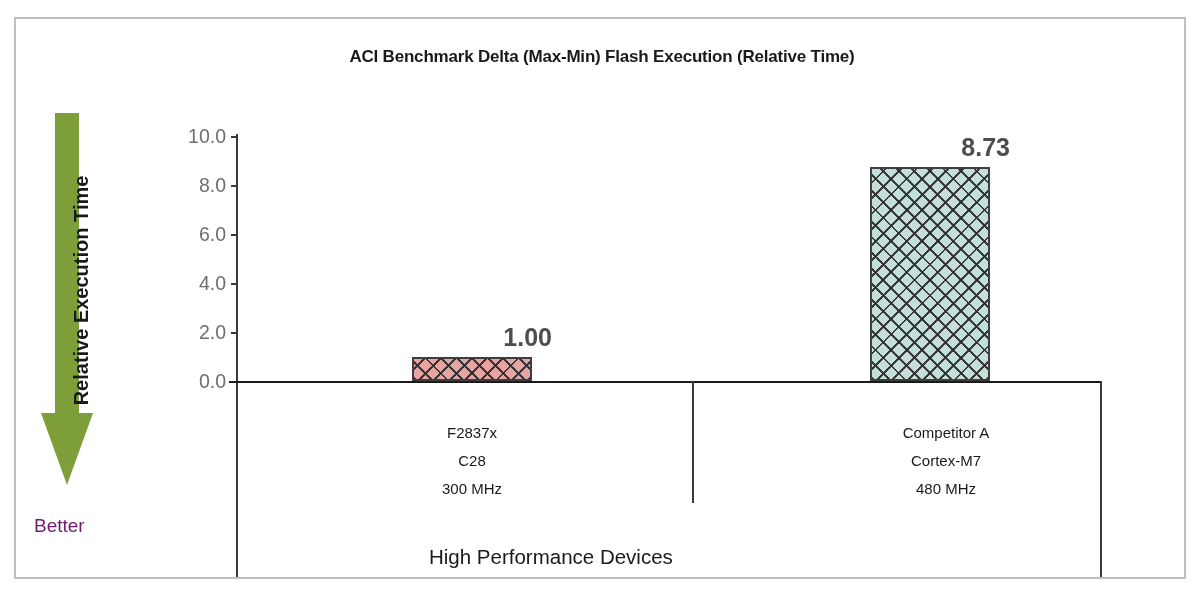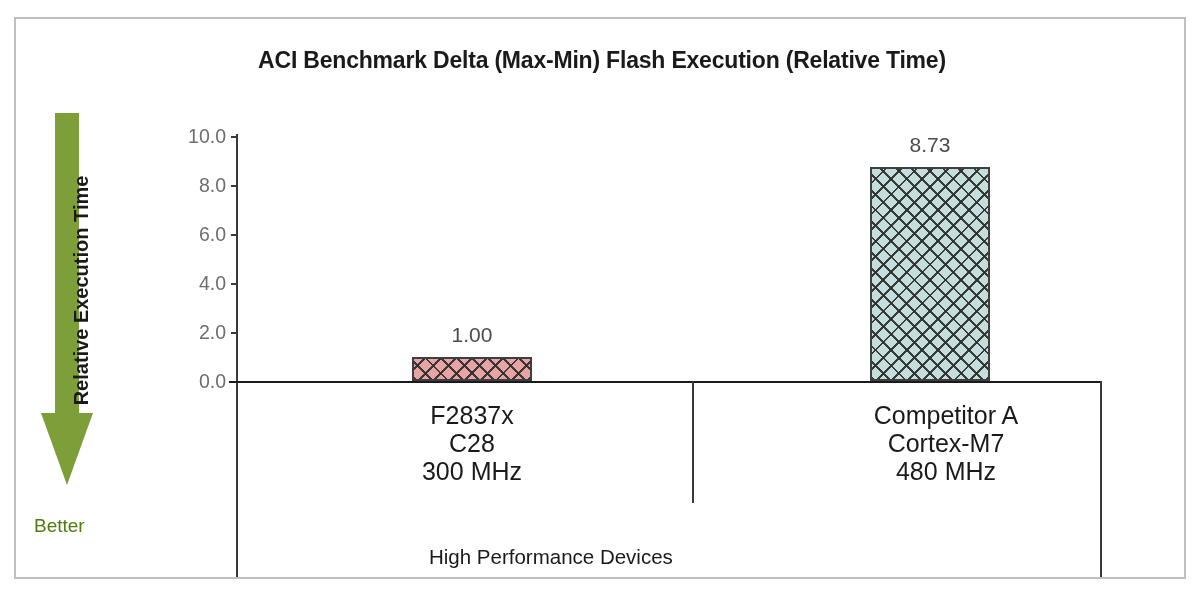--- a/index.html
+++ b/index.html
@@ -26,21 +26,21 @@
     background: #ffffff;
   }
 
   
   #chart-title {
     position: absolute;
     left: 0;
     top: 28px;
     width: 1172px;
     text-align: center;
-    font-size: 23px;
+    font-size: 17px;
     font-weight: bold;
     color: #1a1a1a;
     letter-spacing: -0.2px;
     white-space: nowrap;
   }
 
   
   #better-arrow {
     position: absolute;
     left: 25px;
@@ -48,21 +48,21 @@
     width: 52px;
     height: 372px;
   }
   #better-arrow svg { display: block; }
 
   #better-label {
     position: absolute;
     left: 18px;
     top: 496px;
     font-size: 19px;
-    color: #4d7c0f;
+    color: #701a75;
   }
 
   
   #y-axis-title {
     position: absolute;
     left: -85px;
     top: 260px;
     width: 300px;
     text-align: center;
     transform: rotate(-90deg);
@@ -143,34 +143,35 @@
 
   
   .bar {
     position: absolute;
     border: 2px solid #3f3f3f;
     box-sizing: border-box;
   }
   .bar-value {
     position: absolute;
     width: 160px;
-    text-align: center;
-    font-size: 21px;
-    font-weight: normal;
+    text-align: right;
+    font-size: 25px;
+    font-weight: bold;
     color: #4d4d4d;
   }
 
   
   .cat-label {
     position: absolute;
     width: 300px;
     text-align: center;
-    font-size: 25px;
+    font-size: 15px;
     color: #1a1a1a;
     line-height: 28px;
+    margin-top: 18px;
   }
   .cat-sub {
     position: absolute;
     width: 300px;
     text-align: center;
     font-size: 17px;
     color: #1a1a1a;
   }
 
   #group-label {

